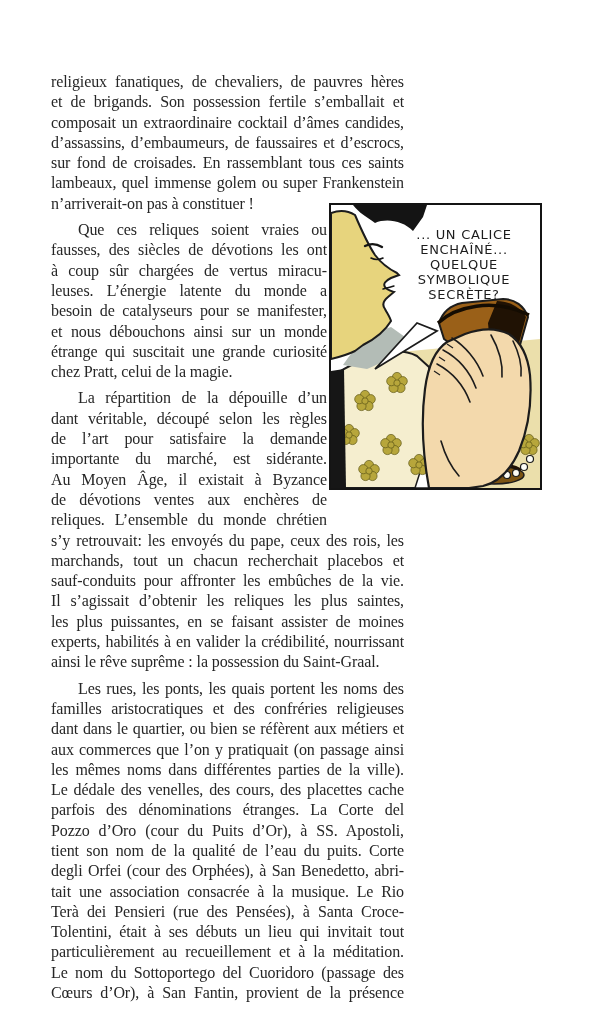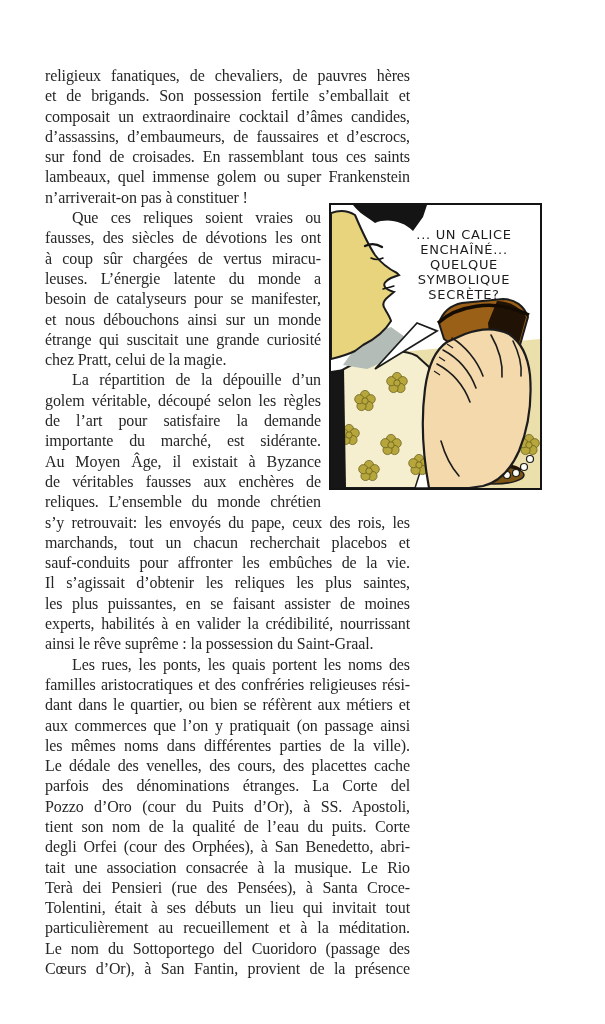--- a/index.html
+++ b/index.html
@@ -4,21 +4,21 @@
 <style>
   html,body{margin:0;padding:0;background:#e8e8e8;}
   #page{
     position:relative;width:605px;height:1024px;background:#ffffff;
     margin:0 auto;overflow:hidden;
     font-family:"Liberation Serif","DejaVu Serif",serif;
     color:var(--body-text,#262626);
   }
   
   #textblock{position:absolute;left:45px;top:66px;width:365px;}
-  .para{margin:0;padding:0;}
+  .para{margin:6px;padding:0;}
   .tline{
     font-size:16px;line-height:20.3px;height:20.3px;overflow:hidden;
     text-align:justify;text-align-last:justify;
     letter-spacing:-0.1px;
   }
   .tline.narrow{width:276px;}
   .tline.last{text-align-last:left;}
   .tline.indent{text-indent:27px;}
   
   #panel{
@@ -64,25 +64,25 @@
         <div class="tline narrow">fausses, des siècles de dévotions les ont</div>
         <div class="tline narrow">à coup sûr chargées de vertus miracu-</div>
         <div class="tline narrow">leuses. L’énergie latente du monde a</div>
         <div class="tline narrow">besoin de catalyseurs pour se manifester,</div>
         <div class="tline narrow">et nous débouchons ainsi sur un monde</div>
         <div class="tline narrow">étrange qui suscitait une grande curiosité</div>
         <div class="tline narrow last">chez Pratt, celui de la magie.</div>
       </div>
       <div class="para">
         <div class="tline narrow indent">La répartition de la dépouille d’un</div>
-        <div class="tline narrow">golem véritable, découpé selon les règles</div>
+        <div class="tline narrow">dant véritable, découpé selon les règles</div>
         <div class="tline narrow">de l’art pour satisfaire la demande</div>
         <div class="tline narrow">importante du marché, est sidérante.</div>
         <div class="tline narrow">Au Moyen Âge, il existait à Byzance</div>
-        <div class="tline narrow">de véritables fausses aux enchères de</div>
+        <div class="tline narrow">de dévotions ventes aux enchères de</div>
         <div class="tline narrow">reliques. L’ensemble du monde chrétien</div>
         <div class="tline">s’y retrouvait: les envoyés du pape, ceux des rois, les</div>
         <div class="tline">marchands, tout un chacun recherchait placebos et</div>
         <div class="tline">sauf-conduits pour affronter les embûches de la vie.</div>
         <div class="tline">Il s’agissait d’obtenir les reliques les plus saintes,</div>
         <div class="tline">les plus puissantes, en se faisant assister de moines</div>
         <div class="tline">experts, habilités à en valider la crédibilité, nourrissant</div>
         <div class="tline last">ainsi le rêve suprême : la possession du Saint-Graal.</div>
       </div>
       <div class="para">

